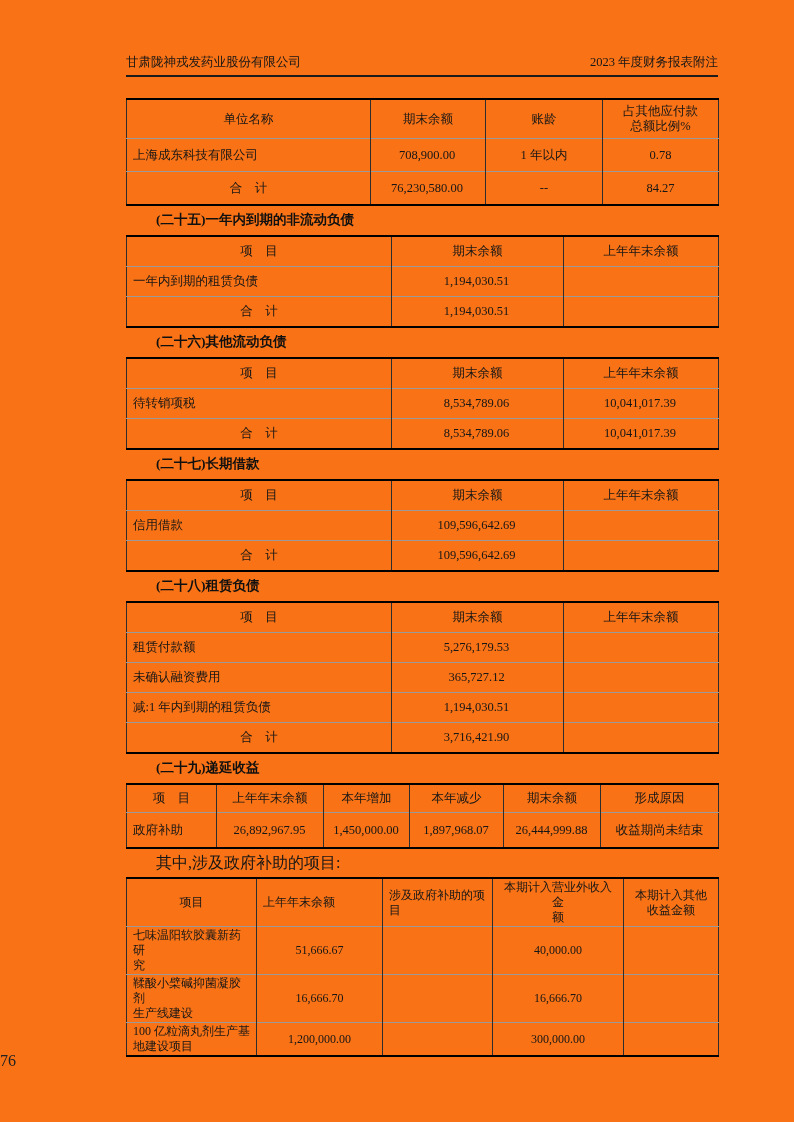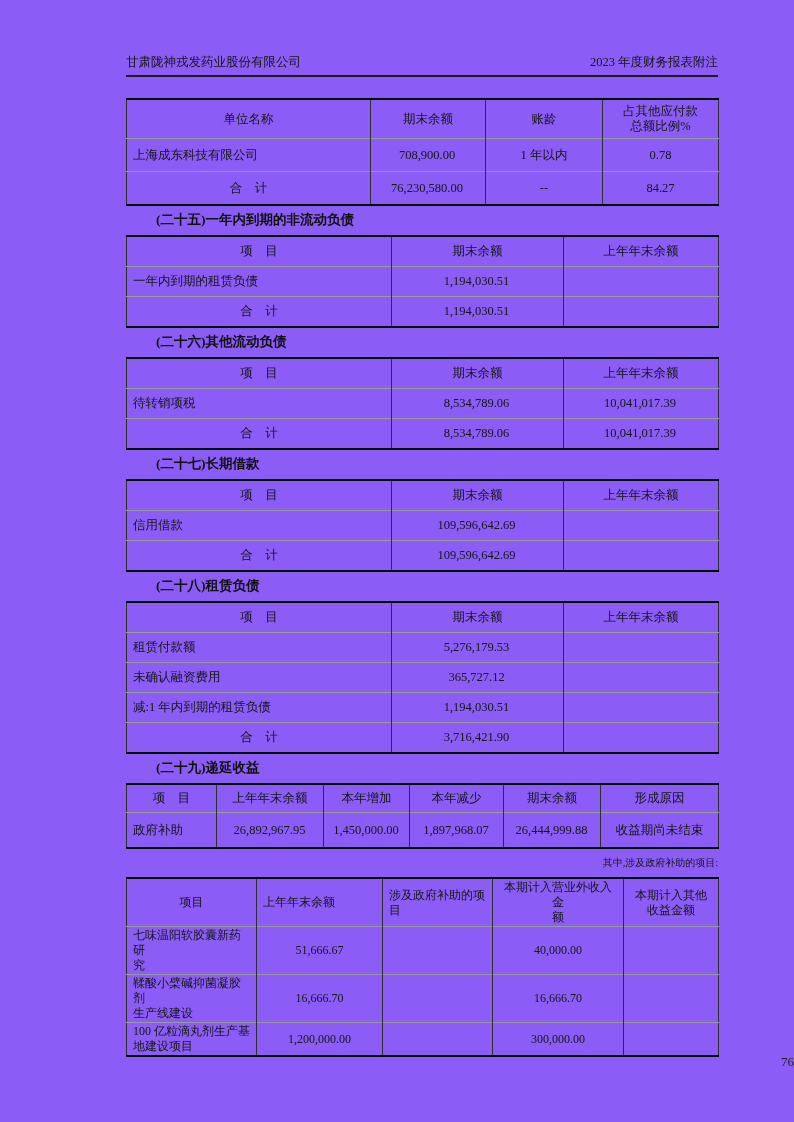--- a/index.html
+++ b/index.html
@@ -1,19 +1,19 @@
 <!DOCTYPE html>
 <html><head>
 <meta charset="utf-8">
 <style>
   html,body{margin:0;padding:0;background:#e8e8e8;}
   .page{
     position:relative;
     width:794px;height:1122px;
-    background:#8b5cf6;
+    background:#f97316;
     margin:0 auto;
     font-family:"Liberation Serif","DejaVu Serif",serif;
     color:#161616;
     overflow:hidden;
   }
   .content{margin:0 76px 0 126px;width:592px;}
   .doc-header{
     display:flex;justify-content:space-between;align-items:flex-end;
     padding:54px 0 5px 0;
     border-bottom:2px solid #1c1c1c;
@@ -51,24 +51,24 @@
   .t29 .ar{padding-right:2px !important;padding-left:1px !important;}
   
   .gov{font-size:12px;}
   .gov th{height:31px;line-height:15px;}
   .gov td{height:29px;line-height:15px;}
   .gov .ar{padding-right:6px !important;}
   .sec-title{
     font-weight:bold;font-size:13.5px;line-height:17px;
     margin:5px 0 7px 0;padding-left:30px;color:#101010;
   }
-  .note{font-size:10px;line-height:17px;margin:5px 0 6px 0;padding-left:30px;text-align:right;}
+  .note{font-size:16px;line-height:17px;margin:5px 0 6px 0;padding-left:30px;}
   .page-num{
     position:absolute;bottom:52px;left:0;width:100%;
-    text-align:right;font-size:13px;color:#222;
+    text-align:left;font-size:16px;color:#222;
   }
 </style>
 </head>
 <body>
 
 <div class="page">
   <div class="content">
 
     <div class="doc-header">
       <span>甘肃陇神戎发药业股份有限公司</span>

